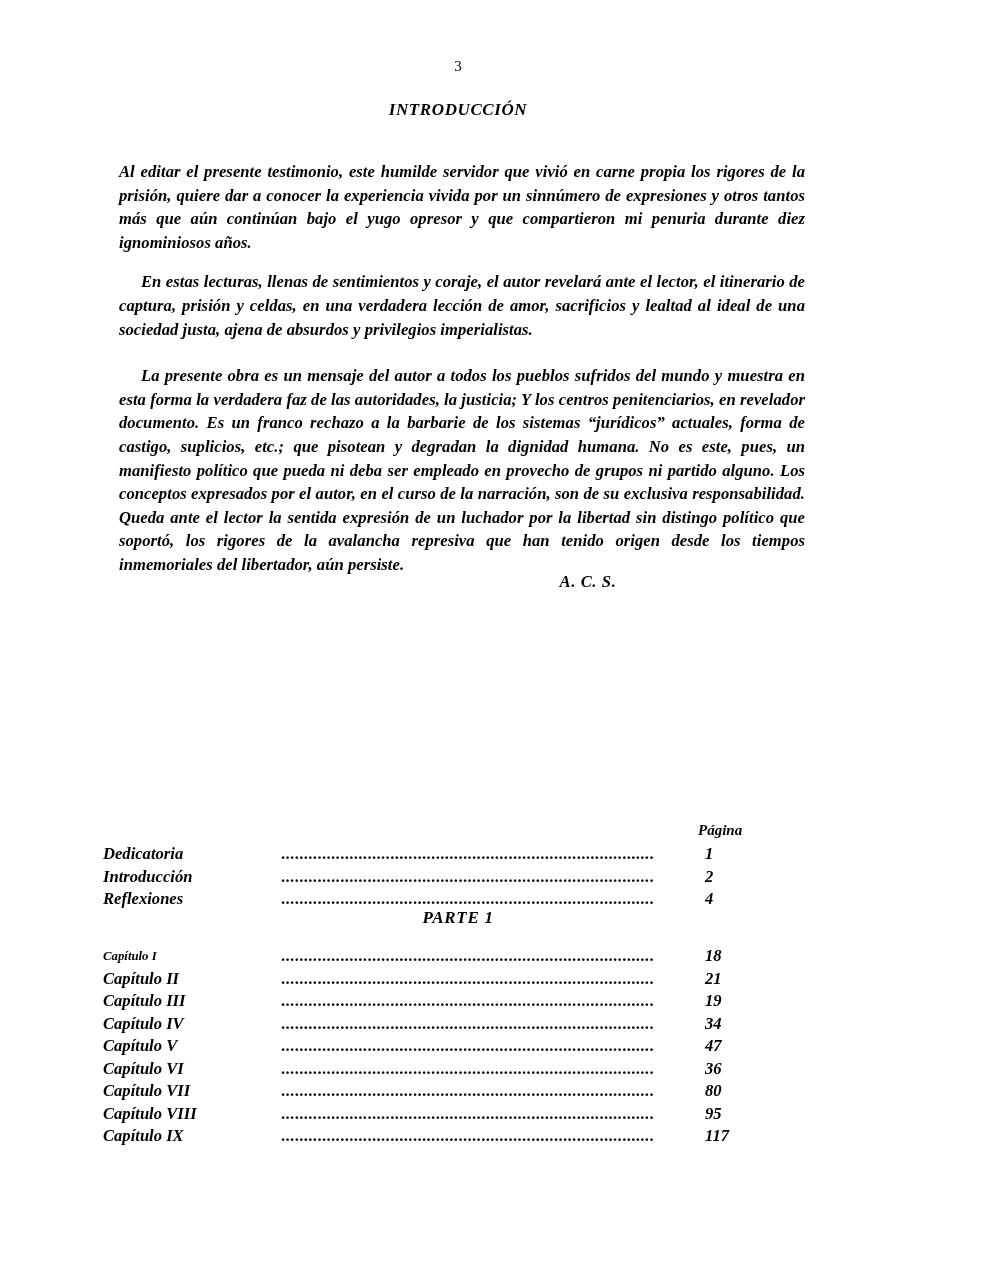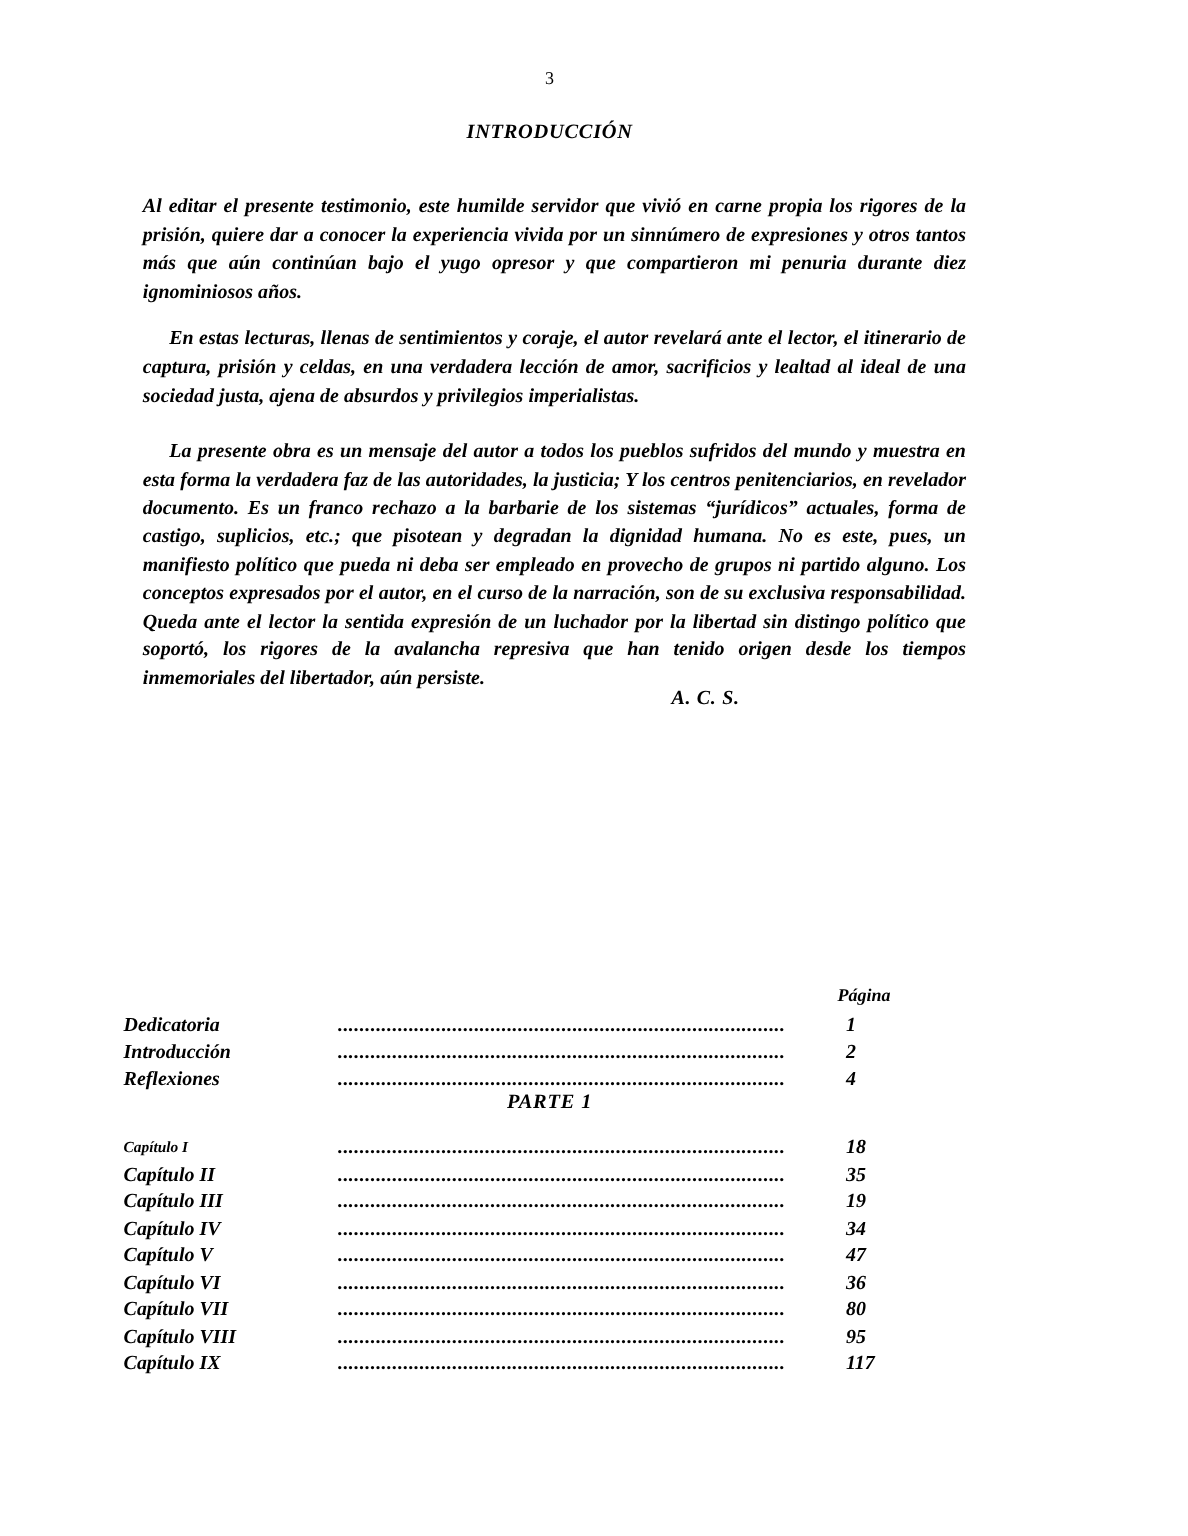--- a/index.html
+++ b/index.html
@@ -213,21 +213,21 @@
 
   <div class="toc toc-chapters">
     <div class="toc-row small">
       <span class="tl">Capítulo I</span>
       <span class="dots">..................................................................................</span>
       <span class="pg">18</span>
     </div>
     <div class="toc-row">
       <span class="tl">Capítulo II</span>
       <span class="dots">..................................................................................</span>
-      <span class="pg">35</span>
+      <span class="pg">21</span>
     </div>
     <div class="toc-row">
       <span class="tl">Capítulo III</span>
       <span class="dots">..................................................................................</span>
       <span class="pg">19</span>
     </div>
     <div class="toc-row">
       <span class="tl">Capítulo IV</span>
       <span class="dots">..................................................................................</span>
       <span class="pg">34</span>

